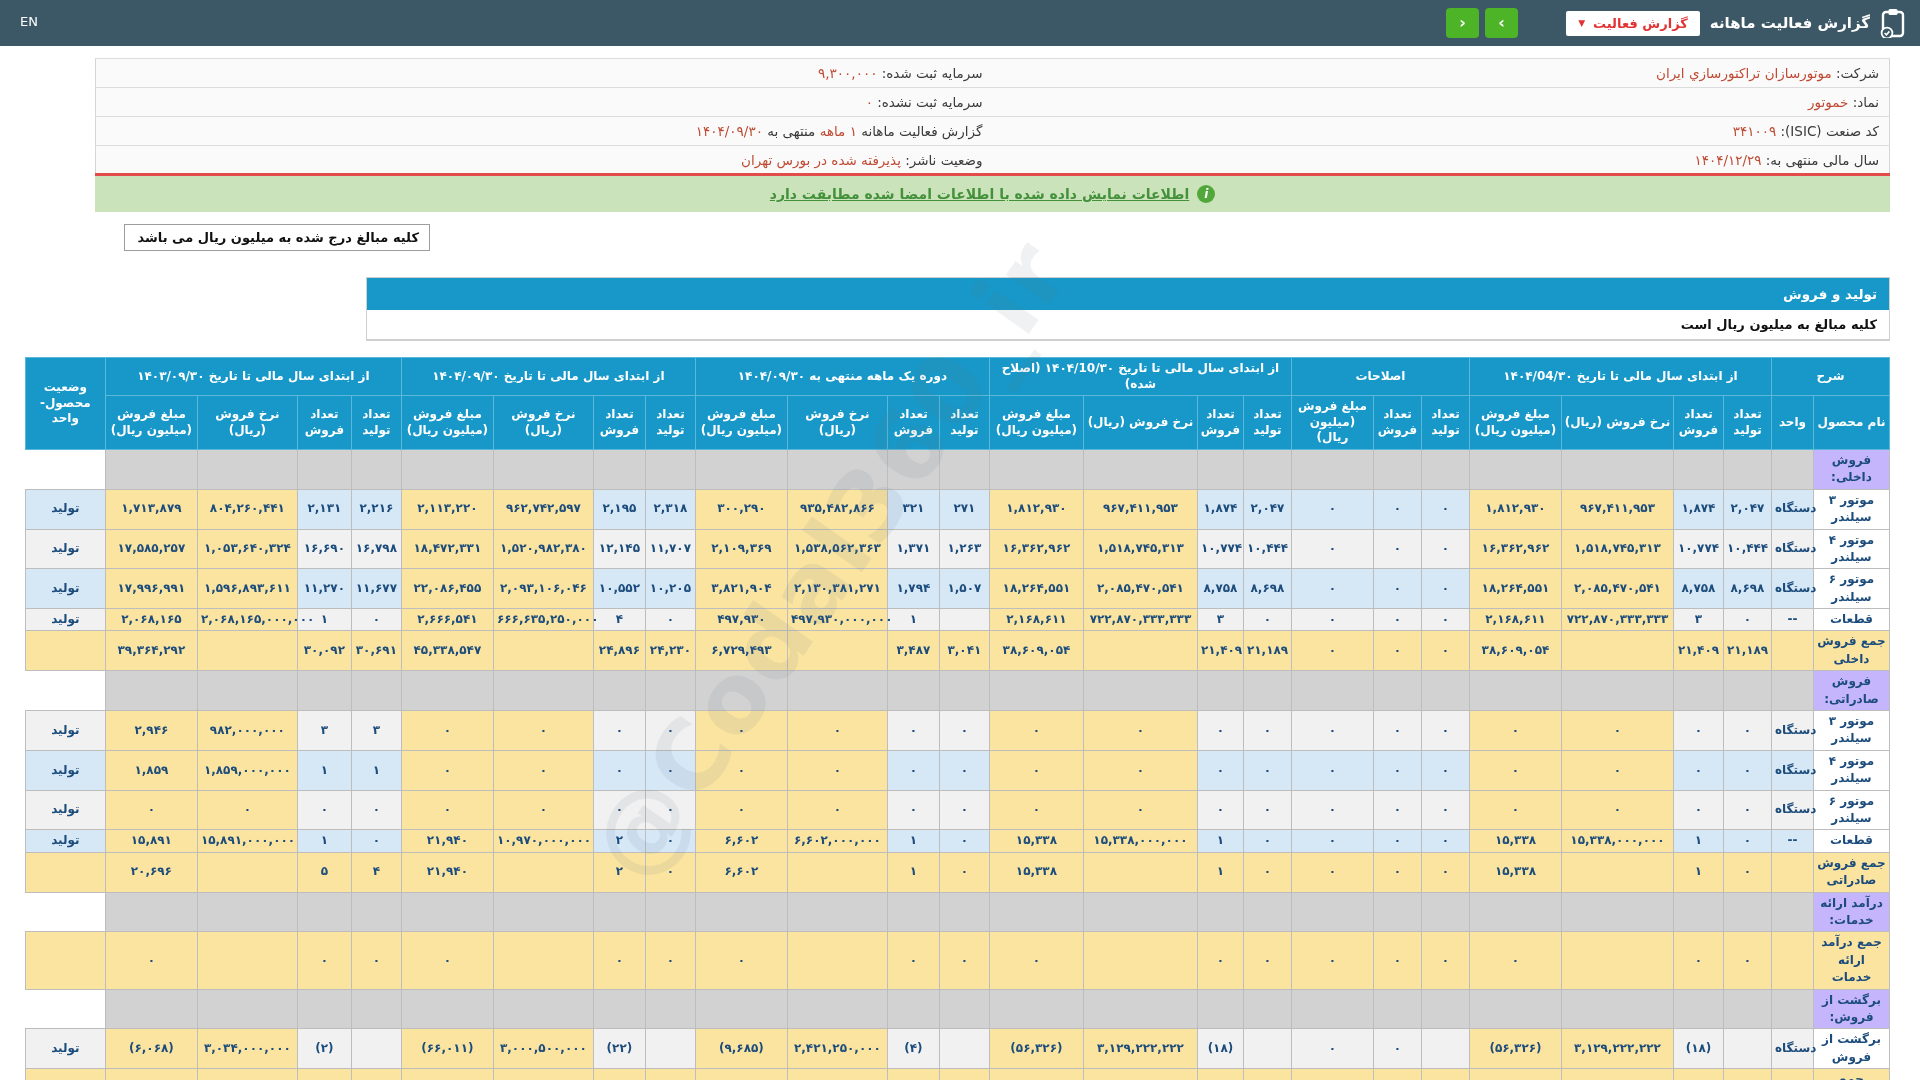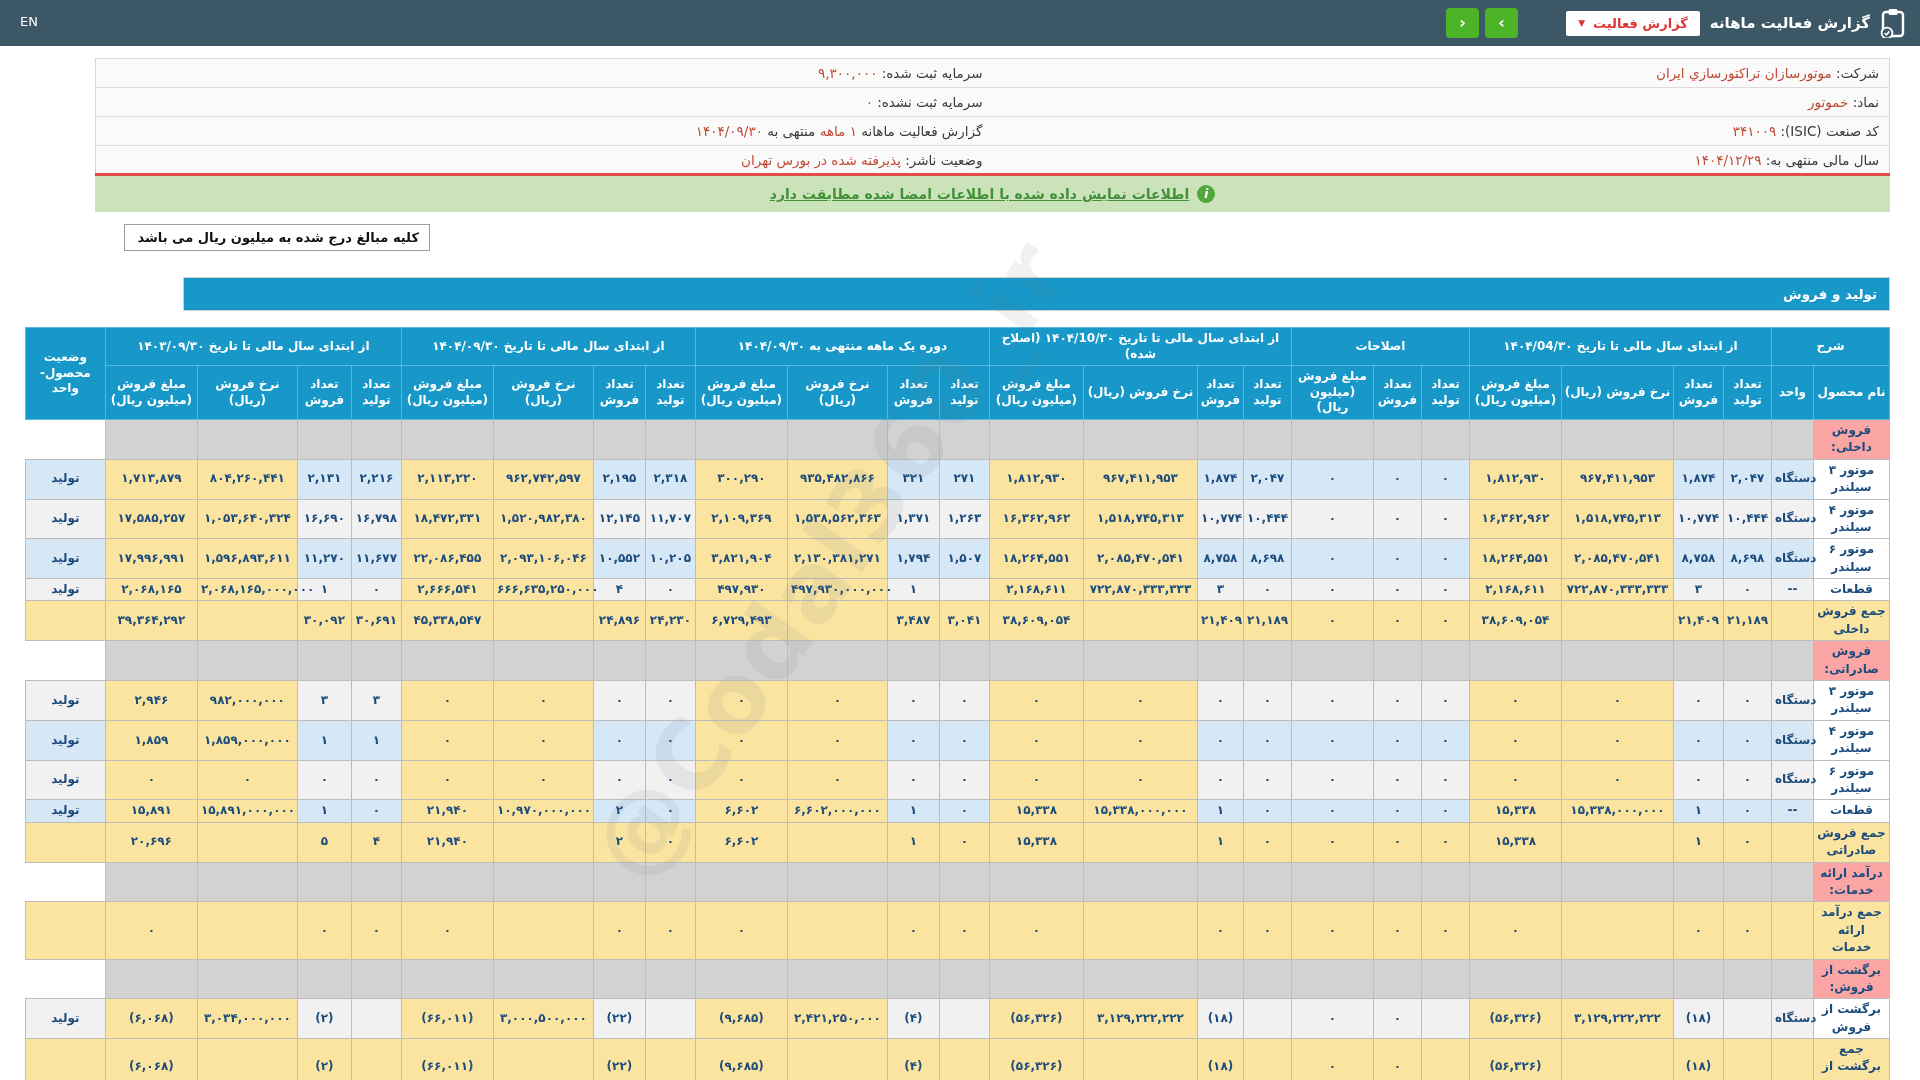--- a/index.html
+++ b/index.html
@@ -37,40 +37,40 @@
   .sig-bar .txt { color:#44913c; font-size:14px; font-weight:bold;text-decoration:underline; }
   .info-icon { width:18px; height:18px; border-radius:50%; background:#52a73b; color:#fff;
     font-size:12px; font-weight:bold; display:inline-flex; align-items:center;
     justify-content:center; font-style:italic; }
 
   
   .note-box { width:306px; margin:12px 1490px 0 0; border:1px solid #9d9d9d; background:#fff;
     padding:5px 10px; font-size:13px; font-weight:bold; color:#111; }
 
   
-  .section-box { width:1707px; margin:26px 30px 16px 33px; border:1px solid #cfcfcf; }
+  .section-box { width:1524px; margin:26px 30px 16px 33px; border:1px solid #cfcfcf; }
   .sec-title { background:#1798c8; color:#fff; font-weight:bold; font-size:13.5px;
     padding:8px 12px; }
   .sec-sub { background:#fff; color:#111; font-weight:bold; font-size:13px;
     padding:7px 12px; border-bottom:1px solid #cfcfcf; }
 
   
   .tbl-wrap { width:1857px; margin:16px 30px 0 33px; }
   table.main { width:100%; border-collapse:collapse; table-layout:fixed; }
   table.main th { background:#1798c8; color:#fff; font-size:12px; font-weight:bold;
     border:1px solid #5ab8da; padding:3px 2px; text-align:center; line-height:1.3; }
   table.main td { border:1px solid #bdbdbd; font-size:12px; padding:2px 3px;
     text-align:center; vertical-align:middle; color:#1c4c7c; font-weight:bold;
     line-height:1.45; height:22px; }
   td.c-name { text-align:right; padding-right:6px; background:#fff; color:#152c52; }
   td.c-yellow { background:#fbe4a0; }
   td.c-sw { background:#f1f1f1; }
   td.c-sb { background:#d6e7f6; }
   td.c-gray { background:#d2d2d2; }
-  td.sec-name { background:#fca5a5; color:#000; font-weight:bold;margin-left:46px; }
+  td.sec-name { background:#c4b5fd; color:#000; font-weight:bold;margin-left:46px; }
   td.tot-name { background:#fbe4a0; color:#000; font-weight:bold; }
   td .neg, td.neg { color:#e00000; }
   .num { direction:ltr; unicode-bidi:isolate; }
 
   
   .wm { position:absolute; left:500px; top:270px; width:660px; height:580px;
     display:flex; align-items:center; justify-content:center; transform:rotate(-55deg);
     font-size:96px; font-weight:bold; color:rgba(100,122,142,0.10); pointer-events:none;
     direction:ltr; letter-spacing:2px; z-index:5; white-space:nowrap; }
 </style>
@@ -123,20 +123,21 @@
 
 <div class="sig-bar">
   <span class="info-icon">i</span>
   <span class="txt">اطلاعات نمایش داده شده با اطلاعات امضا شده مطابقت دارد</span>
 </div>
 
 <div class="note-box">کلیه مبالغ درج شده به میلیون ریال می باشد</div>
 
 <div class="section-box">
   <div class="sec-title">تولید و فروش</div>
+  <div class="sec-sub">کلیه مبالغ به میلیون ریال است</div>
 </div>
 
 <div class="tbl-wrap">
   <table class="main">
     <colgroup id="main-cols">
         <col style="width:76px">
         <col style="width:42px">
         <col style="width:48px">
         <col style="width:50px">
         <col style="width:112px">

